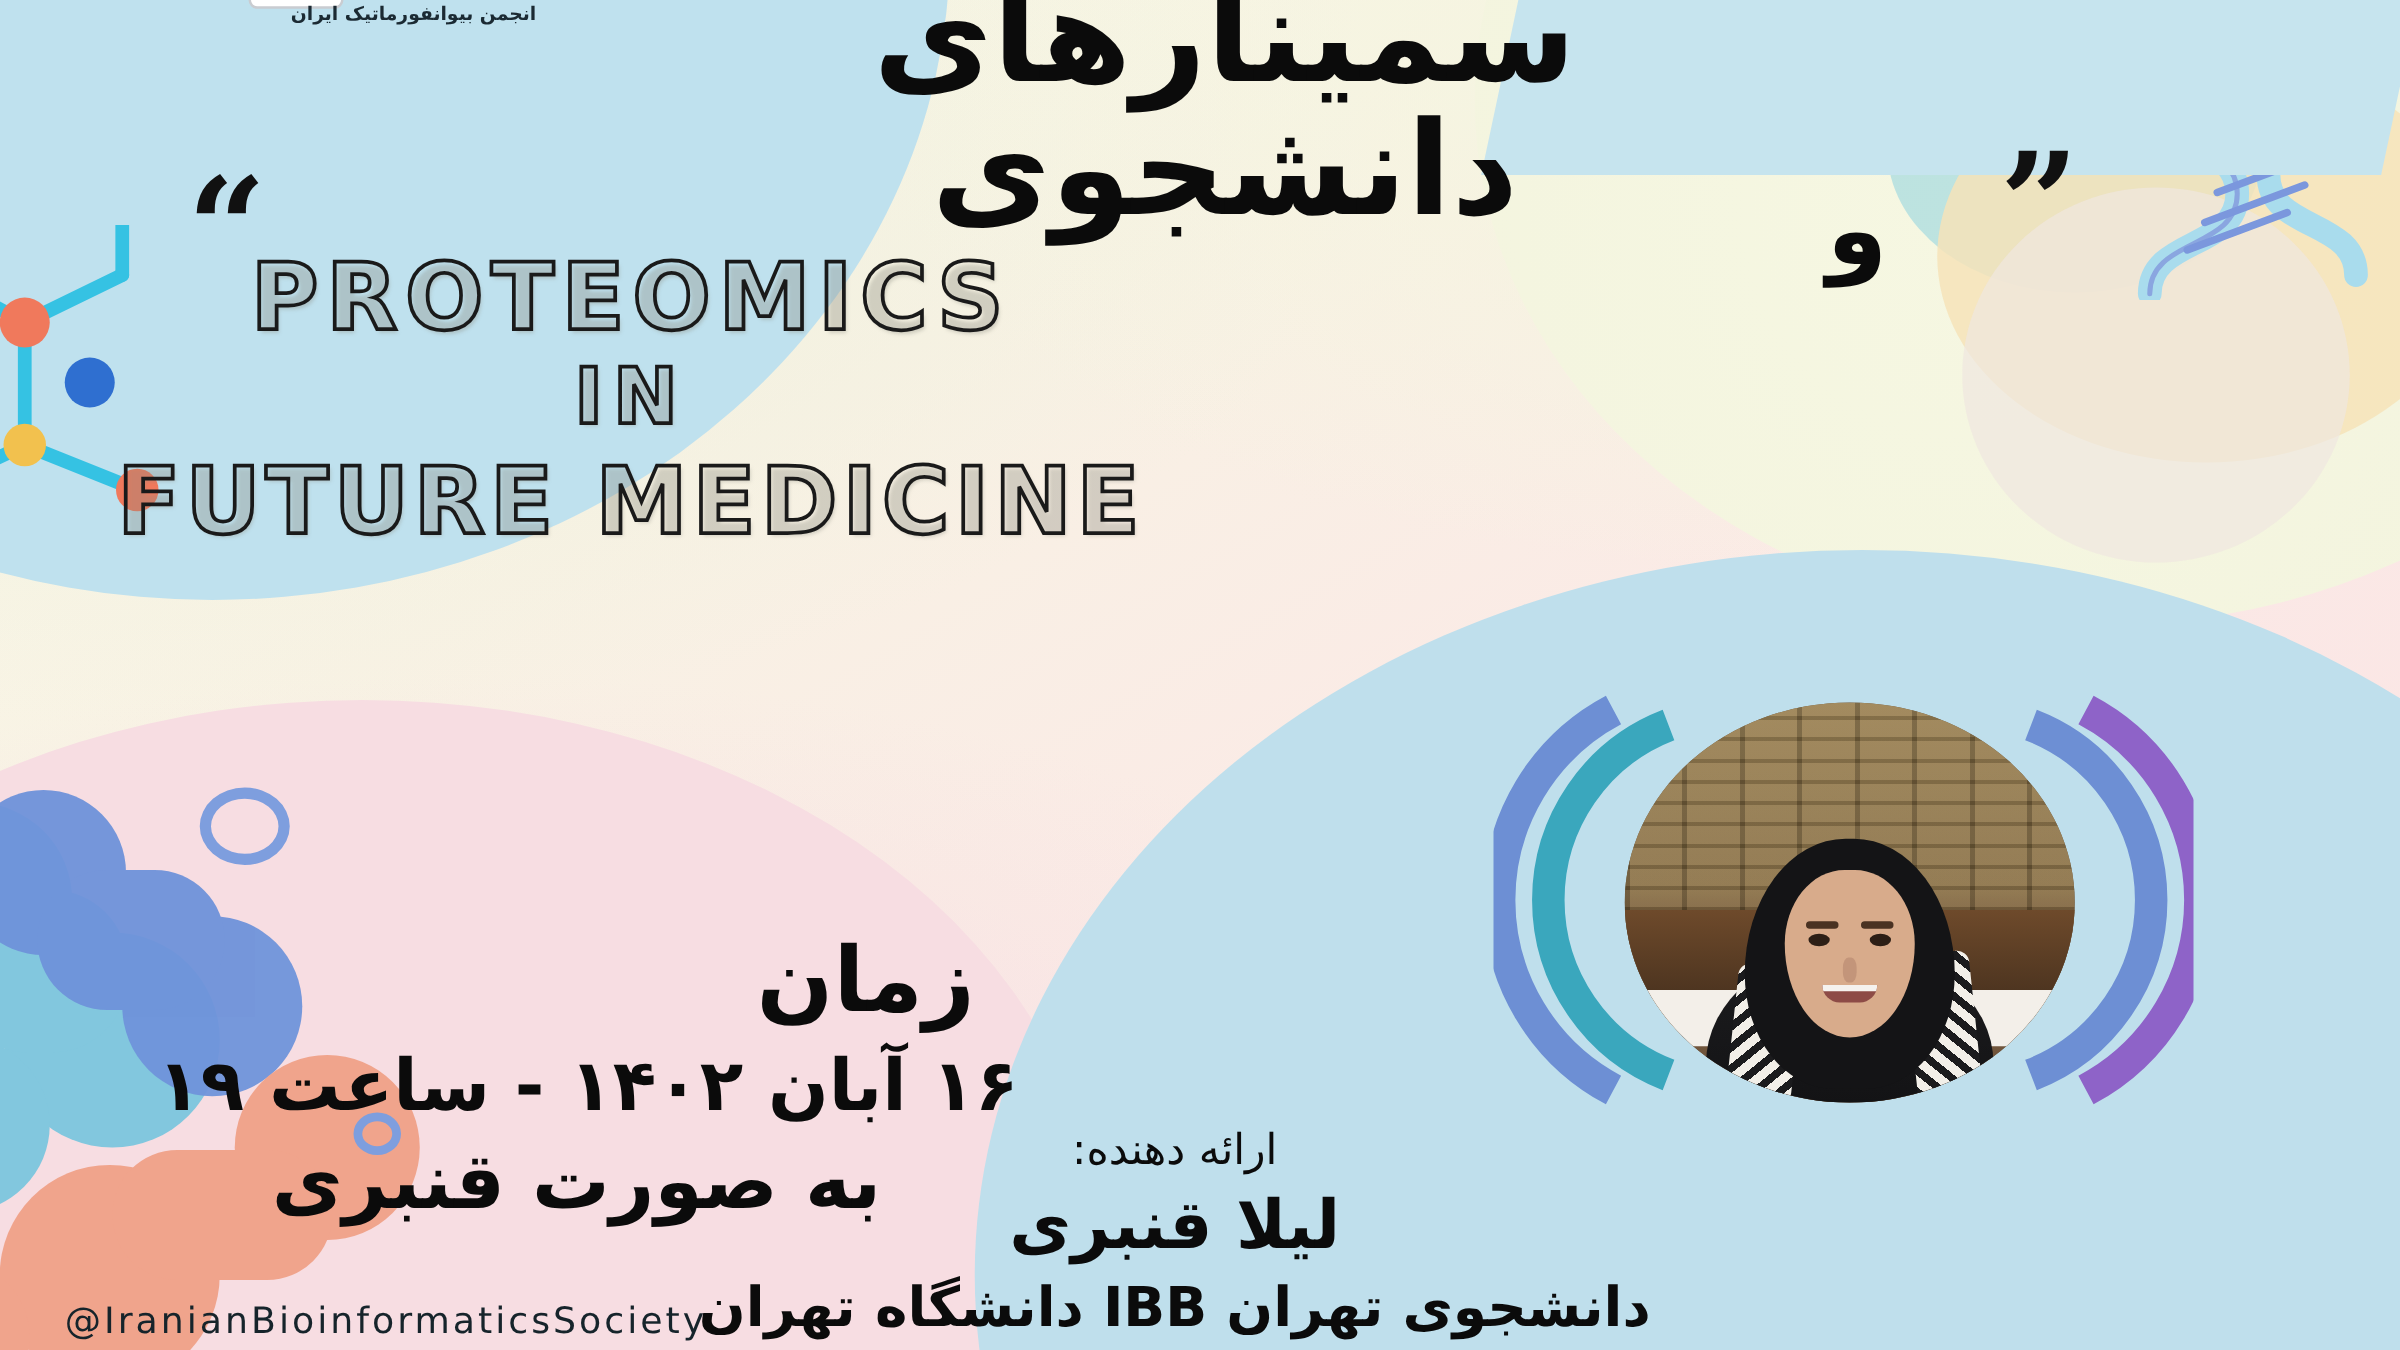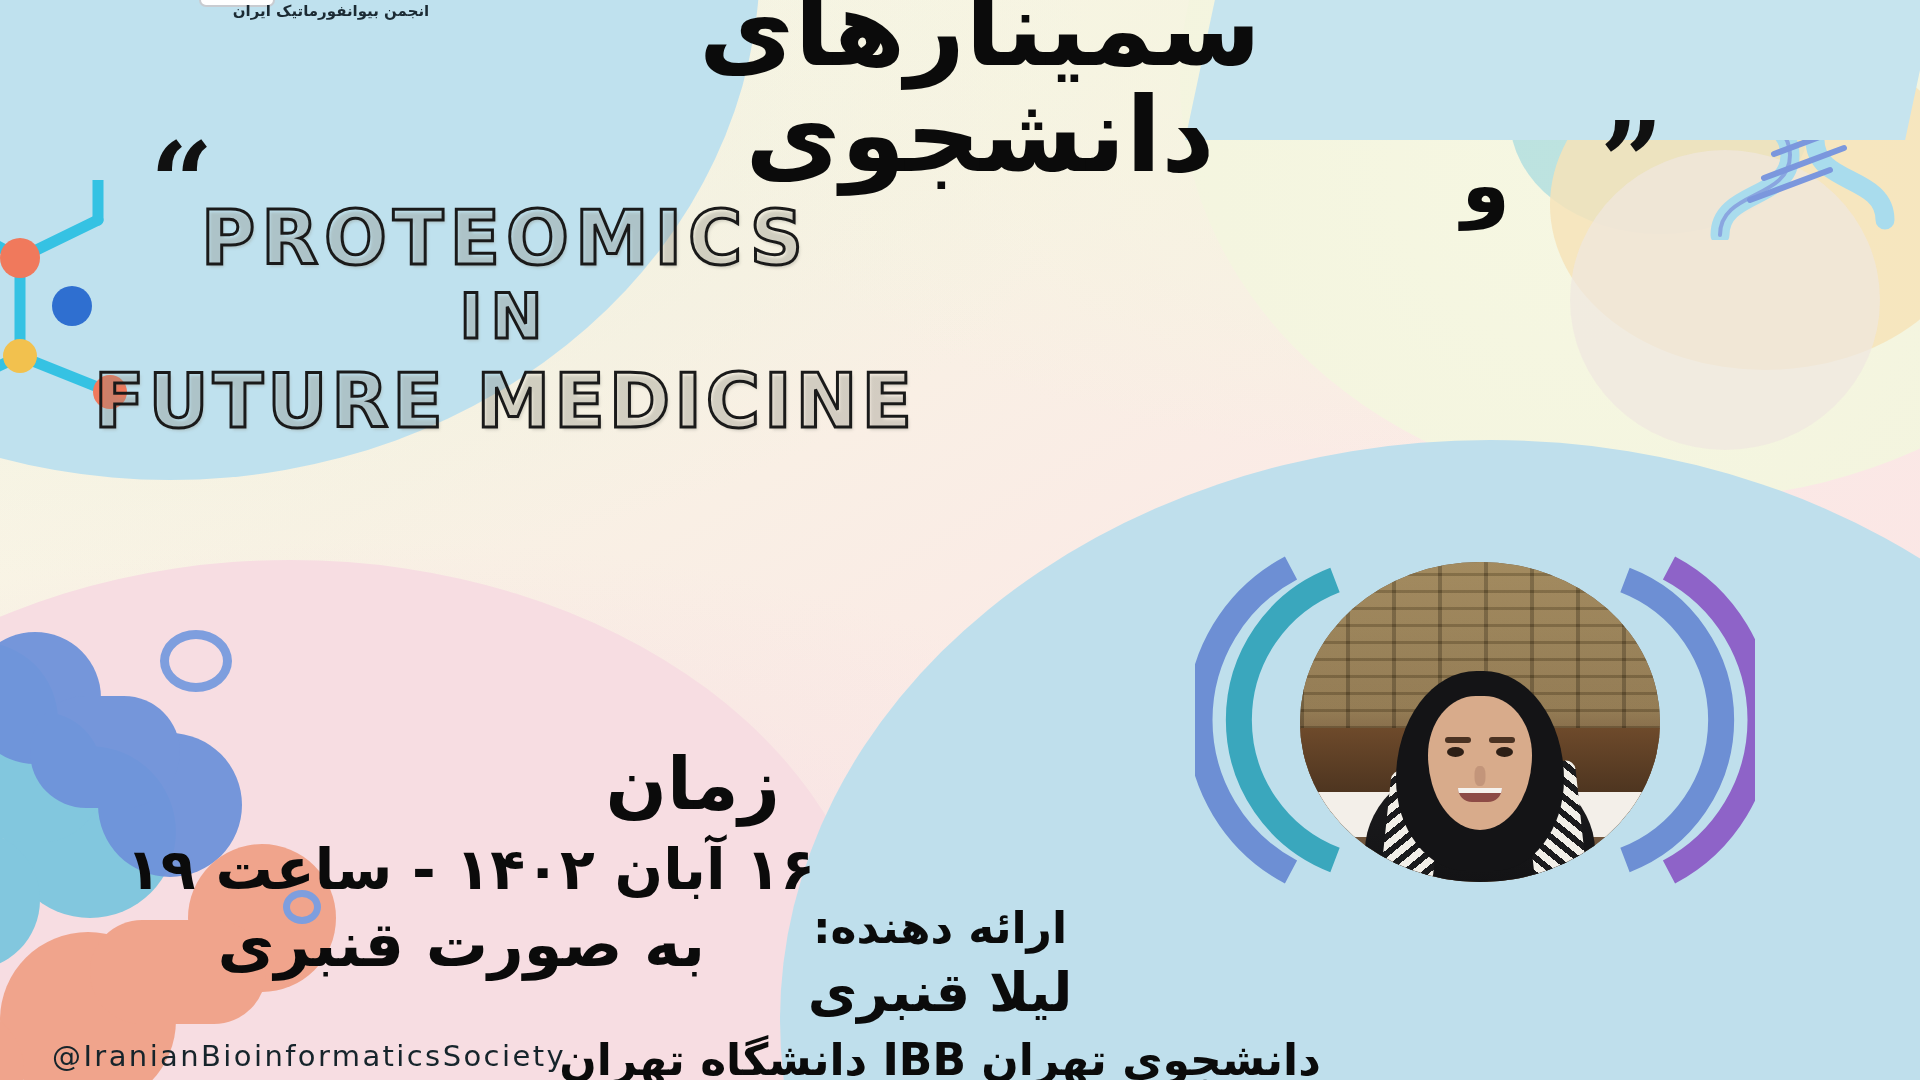--- a/index.html
+++ b/index.html
@@ -171,21 +171,21 @@
     width:44px;height:14px;border-radius:0 0 22px 22px;background:#8d4b46;
     box-shadow:inset 0 5px 0 #f5f2ee;}
 
   #arcs{position:absolute;left:0;top:0;width:560px;height:360px;}
 
   
   #presenter{
     position:absolute;right:330px;top:898px;width:1300px;
     direction:rtl;text-align:center;color:#0b0b0b;
   }
-  #pres-label{font-size:44px;font-weight:700;line-height:1.35;}
+  #pres-label{font-size:34px;font-weight:400;line-height:1.35;}
   #pres-name{font-size:54px;font-weight:900;line-height:1.35;}
   #pres-affil{font-size:44px;font-weight:900;line-height:1.35;white-space:nowrap;}
 </style>
 </head>
 <body>
 
 <div id="poster">
 
   <div class="blob" id="blue-top-left"></div>
   <div class="blob" id="cream-top-right"></div>

